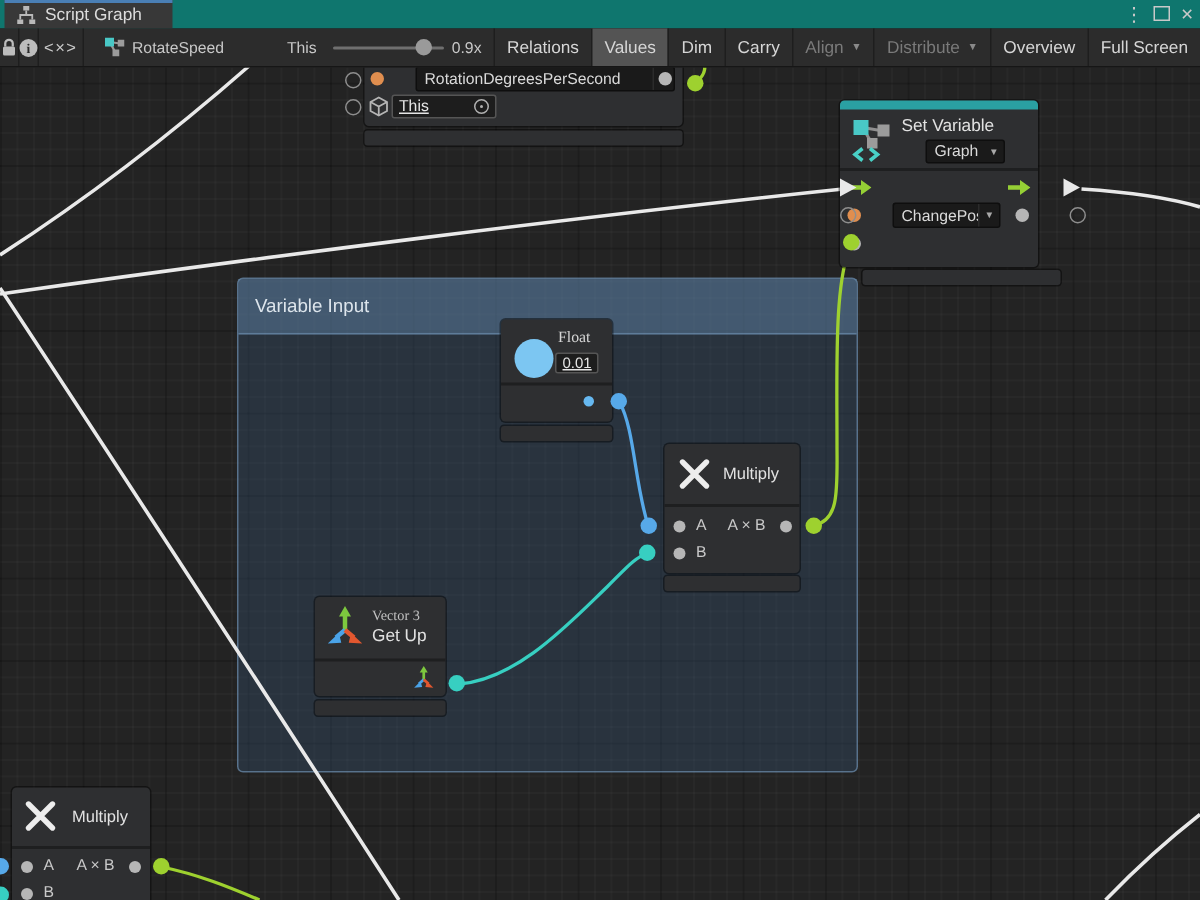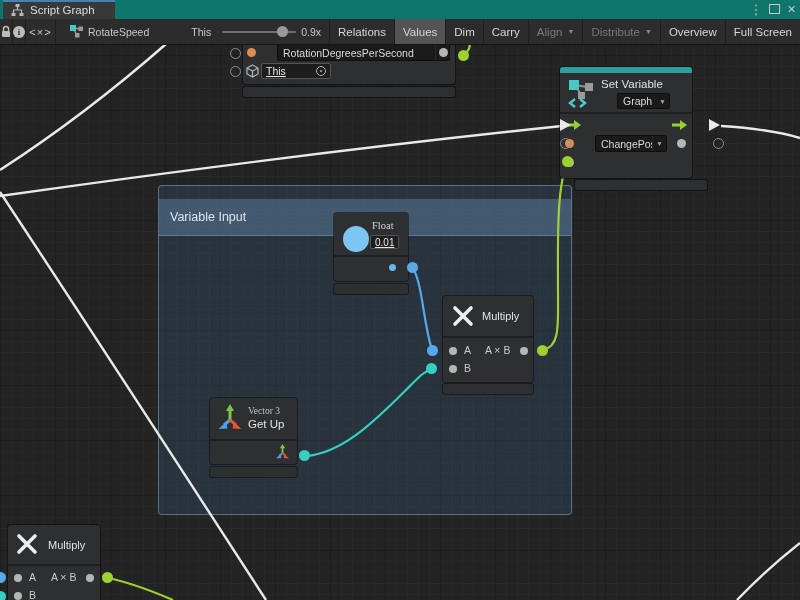--- a/index.html
+++ b/index.html
@@ -25,21 +25,21 @@
   .maxbox{width:9px;height:8px;border:1.5px solid #c9c9c9;}
   
   #canvas{position:absolute;left:0;top:0;width:800px;height:600px;overflow:hidden;background-color:#232323;
     background-image:
       linear-gradient(rgba(0,0,0,.28) 1px,transparent 1px),
       linear-gradient(90deg,rgba(0,0,0,.28) 1px,transparent 1px),
       linear-gradient(rgba(255,255,255,.022) 1px,transparent 1px),
       linear-gradient(90deg,rgba(255,255,255,.022) 1px,transparent 1px);
     background-size:55px 55px,55px 55px,11px 11px,11px 11px;}
   #group{position:absolute;left:158px;top:185px;width:414px;height:330px;background:rgba(56,88,126,.30);border:1px solid rgba(128,166,204,.55);border-radius:4px;z-index:1;box-sizing:border-box;}
-  #group-header{position:absolute;left:0;top:13px;width:100%;height:37px;background:rgba(104,143,182,.42);border-bottom:1px solid rgba(128,166,204,.45);box-sizing:border-box;display:flex;align-items:center;}
+  #group-header{position:absolute;left:0;top:0;width:100%;height:37px;background:rgba(104,143,182,.42);border-bottom:1px solid rgba(128,166,204,.45);box-sizing:border-box;display:flex;align-items:center;}
   #group-header span{font-size:12.5px;color:#dde5ec;padding-left:11px;}
   #wires{position:absolute;left:0;top:0;z-index:2;pointer-events:none;}
   .wire-flow{stroke:var(--wire-flow);stroke-width:2.4;fill:none;}
   .wire-val{stroke:var(--wire-value);stroke-width:2.2;fill:none;}
   .wire-flt{stroke:var(--wire-float);stroke-width:2.2;fill:none;}
   .wire-vec{stroke:var(--wire-vector);stroke-width:2.2;fill:none;}
   .node{position:absolute;background:#2e2f31;border-radius:3px;box-shadow:0 0 0 1px rgba(0,0,0,.45);z-index:3;}
   .nfoot{position:absolute;height:10px;background:#2e2f31;border-radius:2px;box-shadow:0 0 0 1px rgba(0,0,0,.45);z-index:3;}
   .hdiv{position:absolute;left:0;right:0;height:2px;background:#1e1f20;}
   .tealbar{position:absolute;left:0;top:0;width:100%;height:6px;background:var(--accent-teal);border-radius:3px 3px 0 0;}

